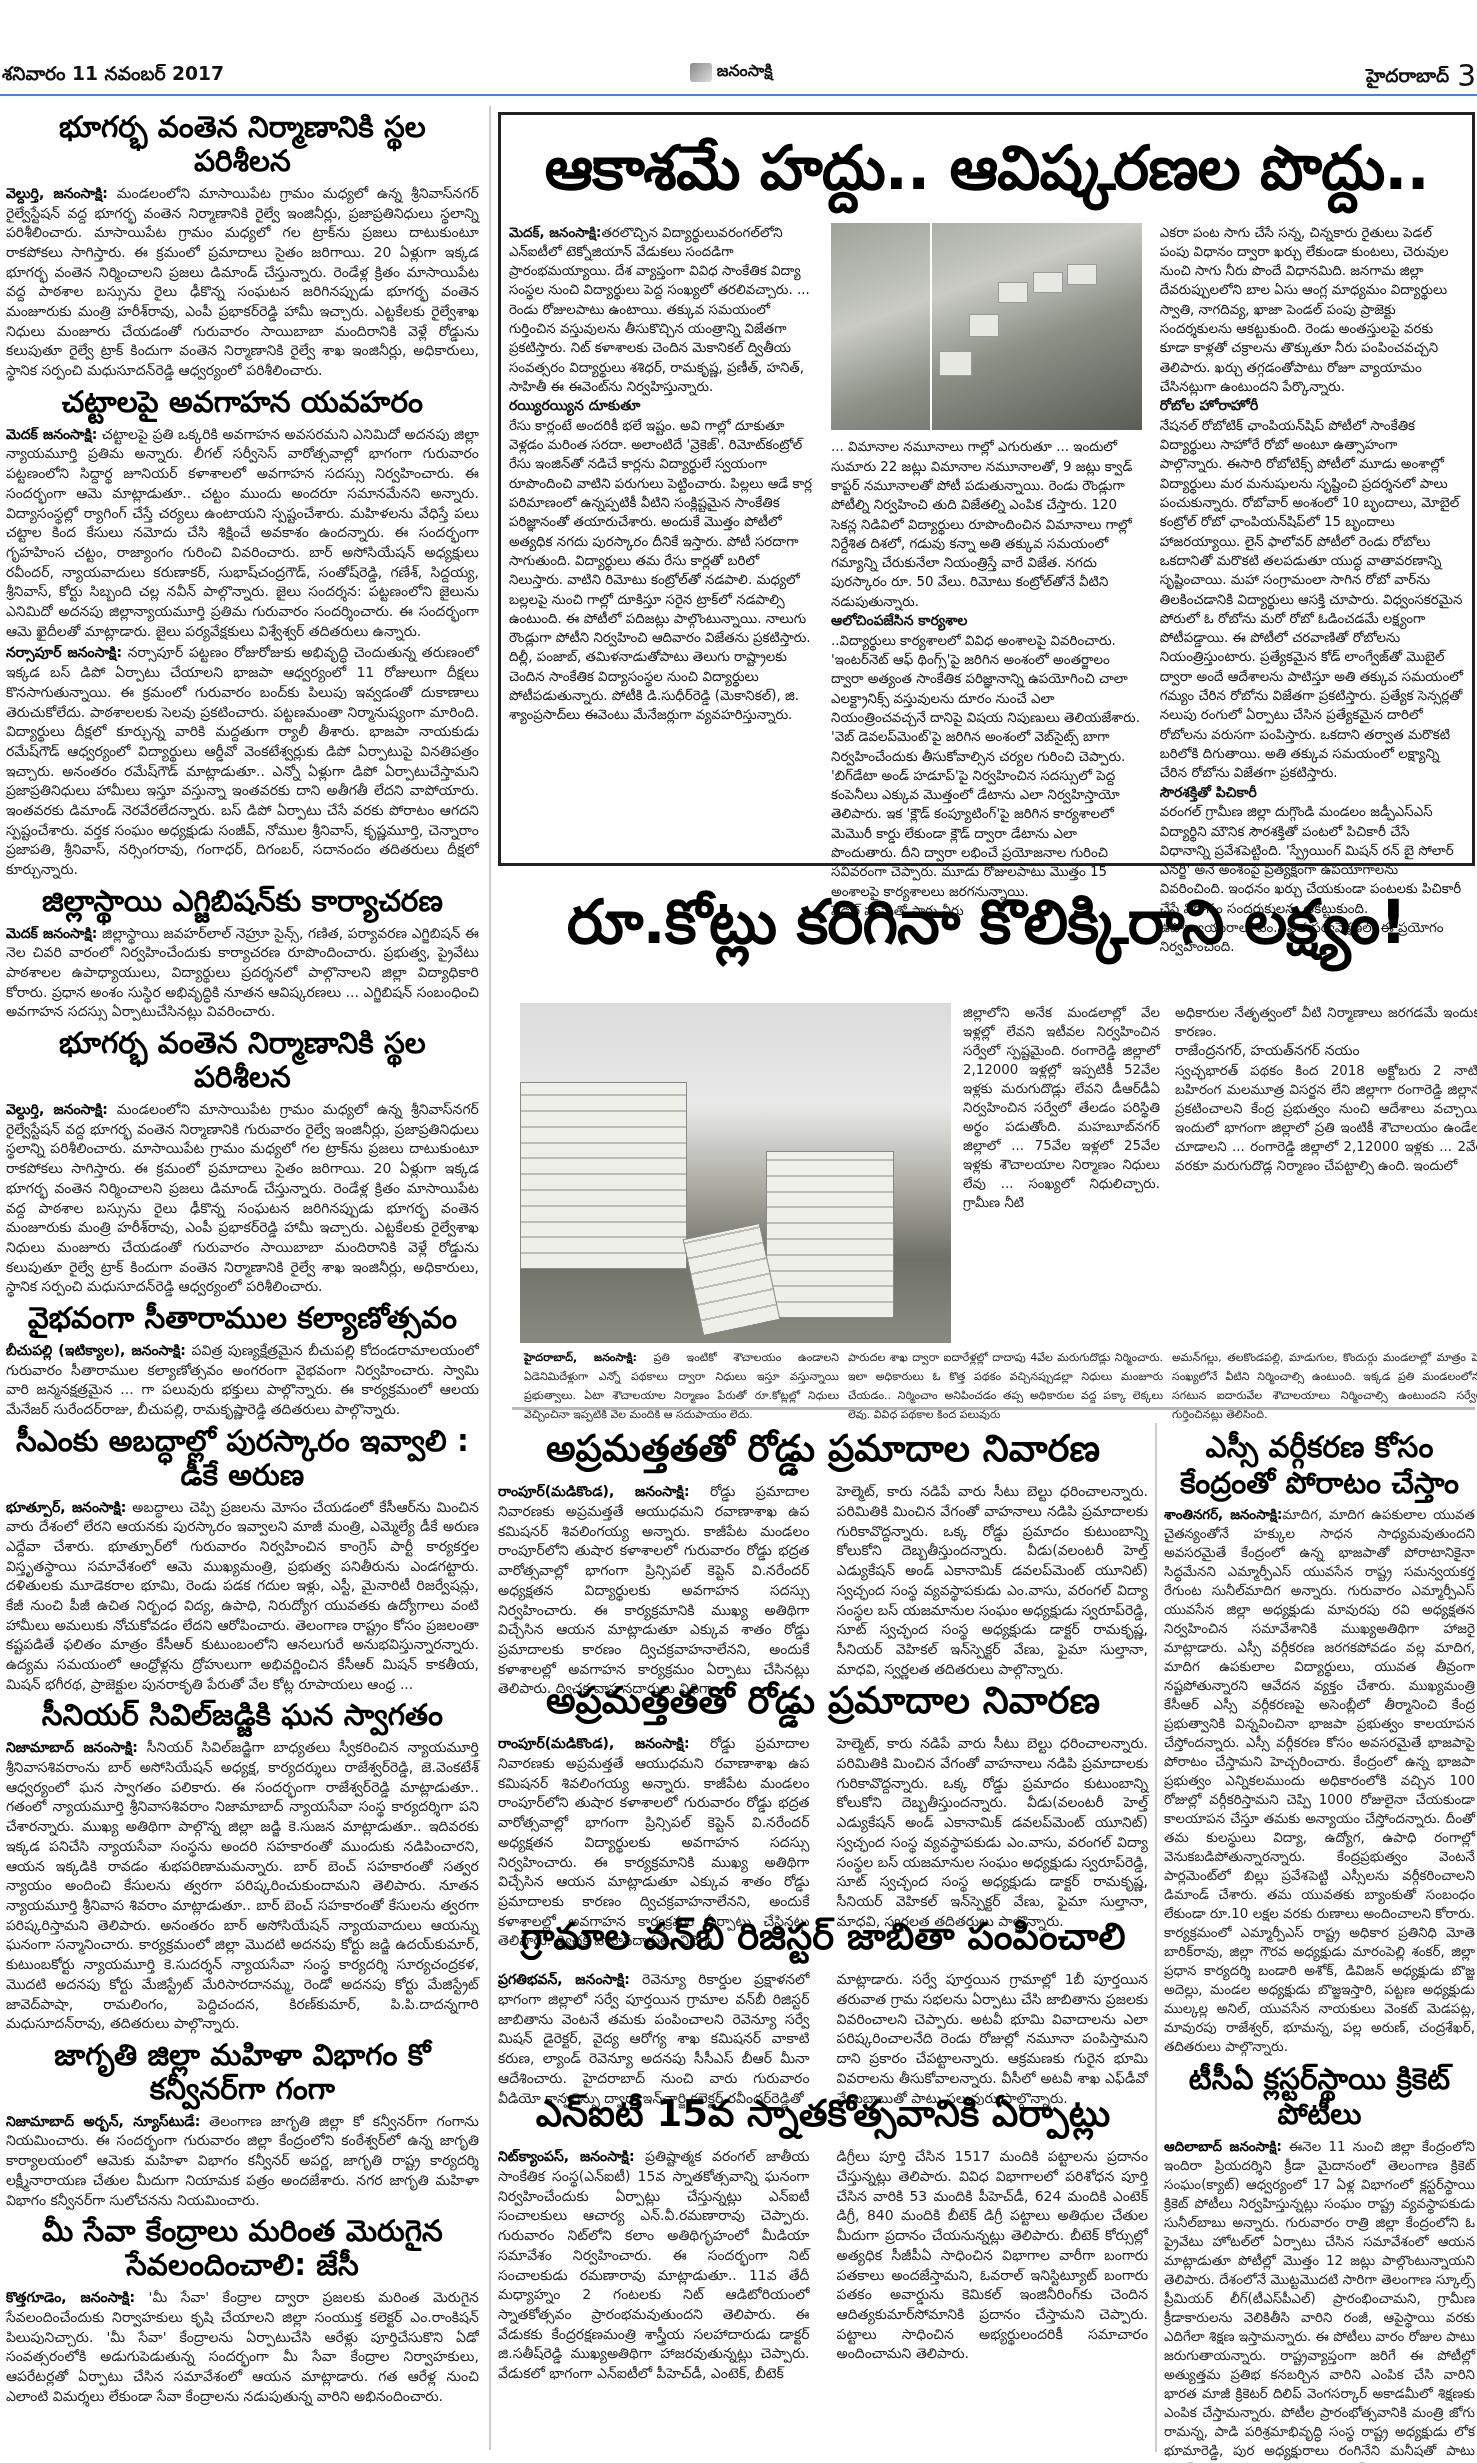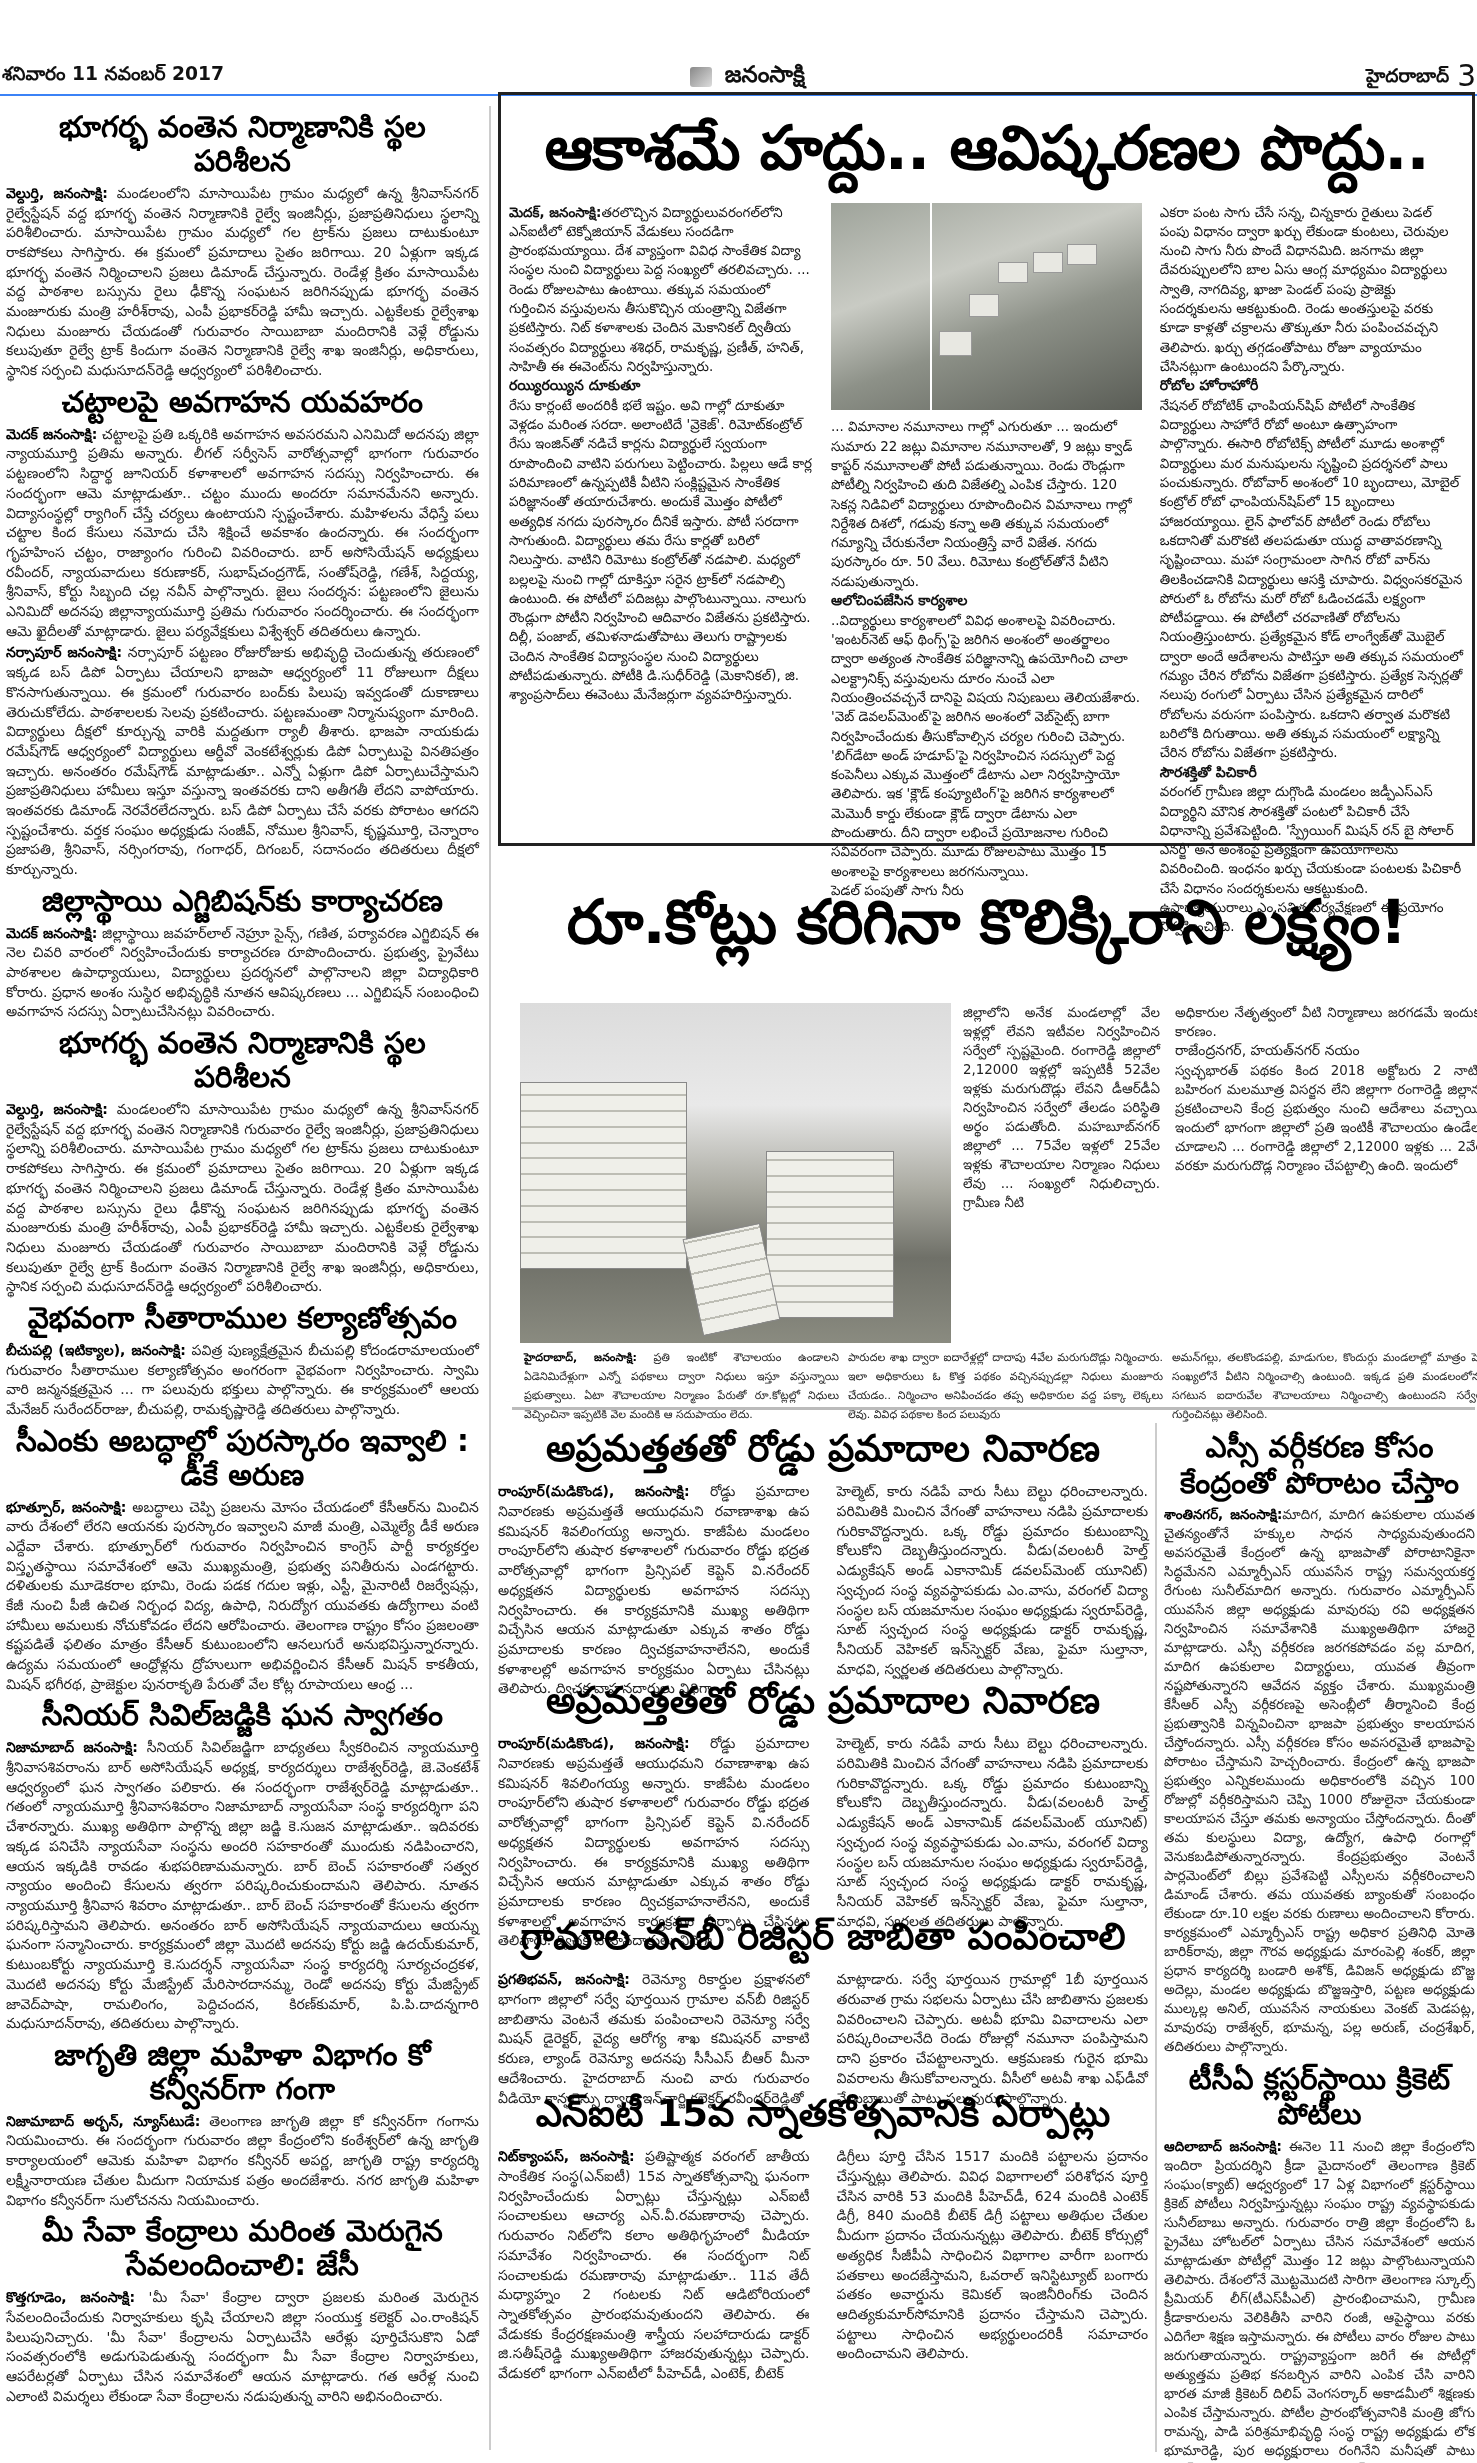--- a/index.html
+++ b/index.html
@@ -1,34 +1,34 @@
 <!DOCTYPE html>
 <html><head>
 <meta charset="utf-8">
 <style>
   * { box-sizing: border-box; margin: 0; padding: 0; }
   body { width: 1478px; height: 2464px; background: #ffffff; color: #111; font-family: "DejaVu Sans", sans-serif; overflow: hidden; position: relative; }
   .masthead { position: absolute; left: 0; top: 57px; width: 1478px; height: 39px; border-bottom: 2px solid #3b82f6; }
   .masthead .date { position: absolute; left: 2px; top: 5.9px; font-size: 18.7px; font-weight: bold; }
-  .masthead .brand { position: absolute; left: 690px; top: 3.9px; font-size: 23px; font-weight: bold; display: flex; align-items: center; gap: 13px; }
+  .masthead .brand { position: absolute; left: 690px; top: 3.9px; font-size: 16px; font-weight: bold; display: flex; align-items: center; gap: 5px; }
   .masthead .brand .logo { width: 21.7px; height: 19.7px; background: linear-gradient(135deg,#888,#ddd); border-radius: 3px; }
   .masthead .city { position: absolute; right: 2px; top: 2px; font-size: 18.7px; font-weight: bold; }
   .masthead .city .pg { font-size: 29.6px; font-weight: normal; margin-left: 7.9px; vertical-align: -3.9px; }
 
   .col { position: absolute; }
   .hl { font-weight: bold; text-align: center; line-height: 1.15; color: #000; }
   .body { font-size: 14px; line-height: 19.7px; text-align: justify; color: #222; }
   .body b { color: #000; }
   .sub { font-size: 14px; font-weight: bold; line-height: 19.7px; }
 
   .left { left: 5.9px; top: 106px; width: 473px; }
   .left .hl { font-size: 29.6px; margin: 3.9px 0 5.9px; }
   .left .art { margin-bottom: 2px; }
 
-  .box1 { position: absolute; left: 498px; top: 92px; width: 977px; height: 754px; border: 3px solid #222; border-top-width: 3.9px; padding: 5.9px 7.9px; }
+  .box1 { position: absolute; left: 498px; top: 112px; width: 977px; height: 754px; border: 3px solid #222; border-top-width: 3.9px; padding: 5.9px 7.9px; }
   .box1 .hl { font-size: 61px; margin: 11.8px 0 19.7px; letter-spacing: -1px; }
   .box1 .cols { display: flex; gap: 17.7px; }
   .box1 .c { width: 311px; font-size: 13.4px; line-height: 19.3px; }
   .photo { background: linear-gradient(160deg,#9ea39a 0%,#c9cbc4 35%,#8d9188 60%,#5a5d56 100%); position: relative; overflow: hidden; }
   .photo .blk { position: absolute; background: #e8e8e2; border: 1px solid #999; }
 
   .hl2 { position: absolute; left: 498px; top: 887px; width: 977px; font-size: 61px; letter-spacing: -1px; }
   .sec2 { position: absolute; left: 498px; top: 1003px; width: 977px; height: 384px; margin-left: 12px; }
   .sec2 .photo2 { position: absolute; left: 9.9px; top: 0; width: 431px; height: 340px; background: linear-gradient(180deg,#dcdcdc 0%,#e9e9e9 30%,#a9a9a0 55%,#6f7068 75%,#8a8b80 100%); overflow: hidden; }
   .sec2 .photo2 .wall { position: absolute; background: repeating-linear-gradient(0deg,#efefe9 0 13.8px,#bdbdb4 13.8px 15.8px); border: 1px solid #888; }

